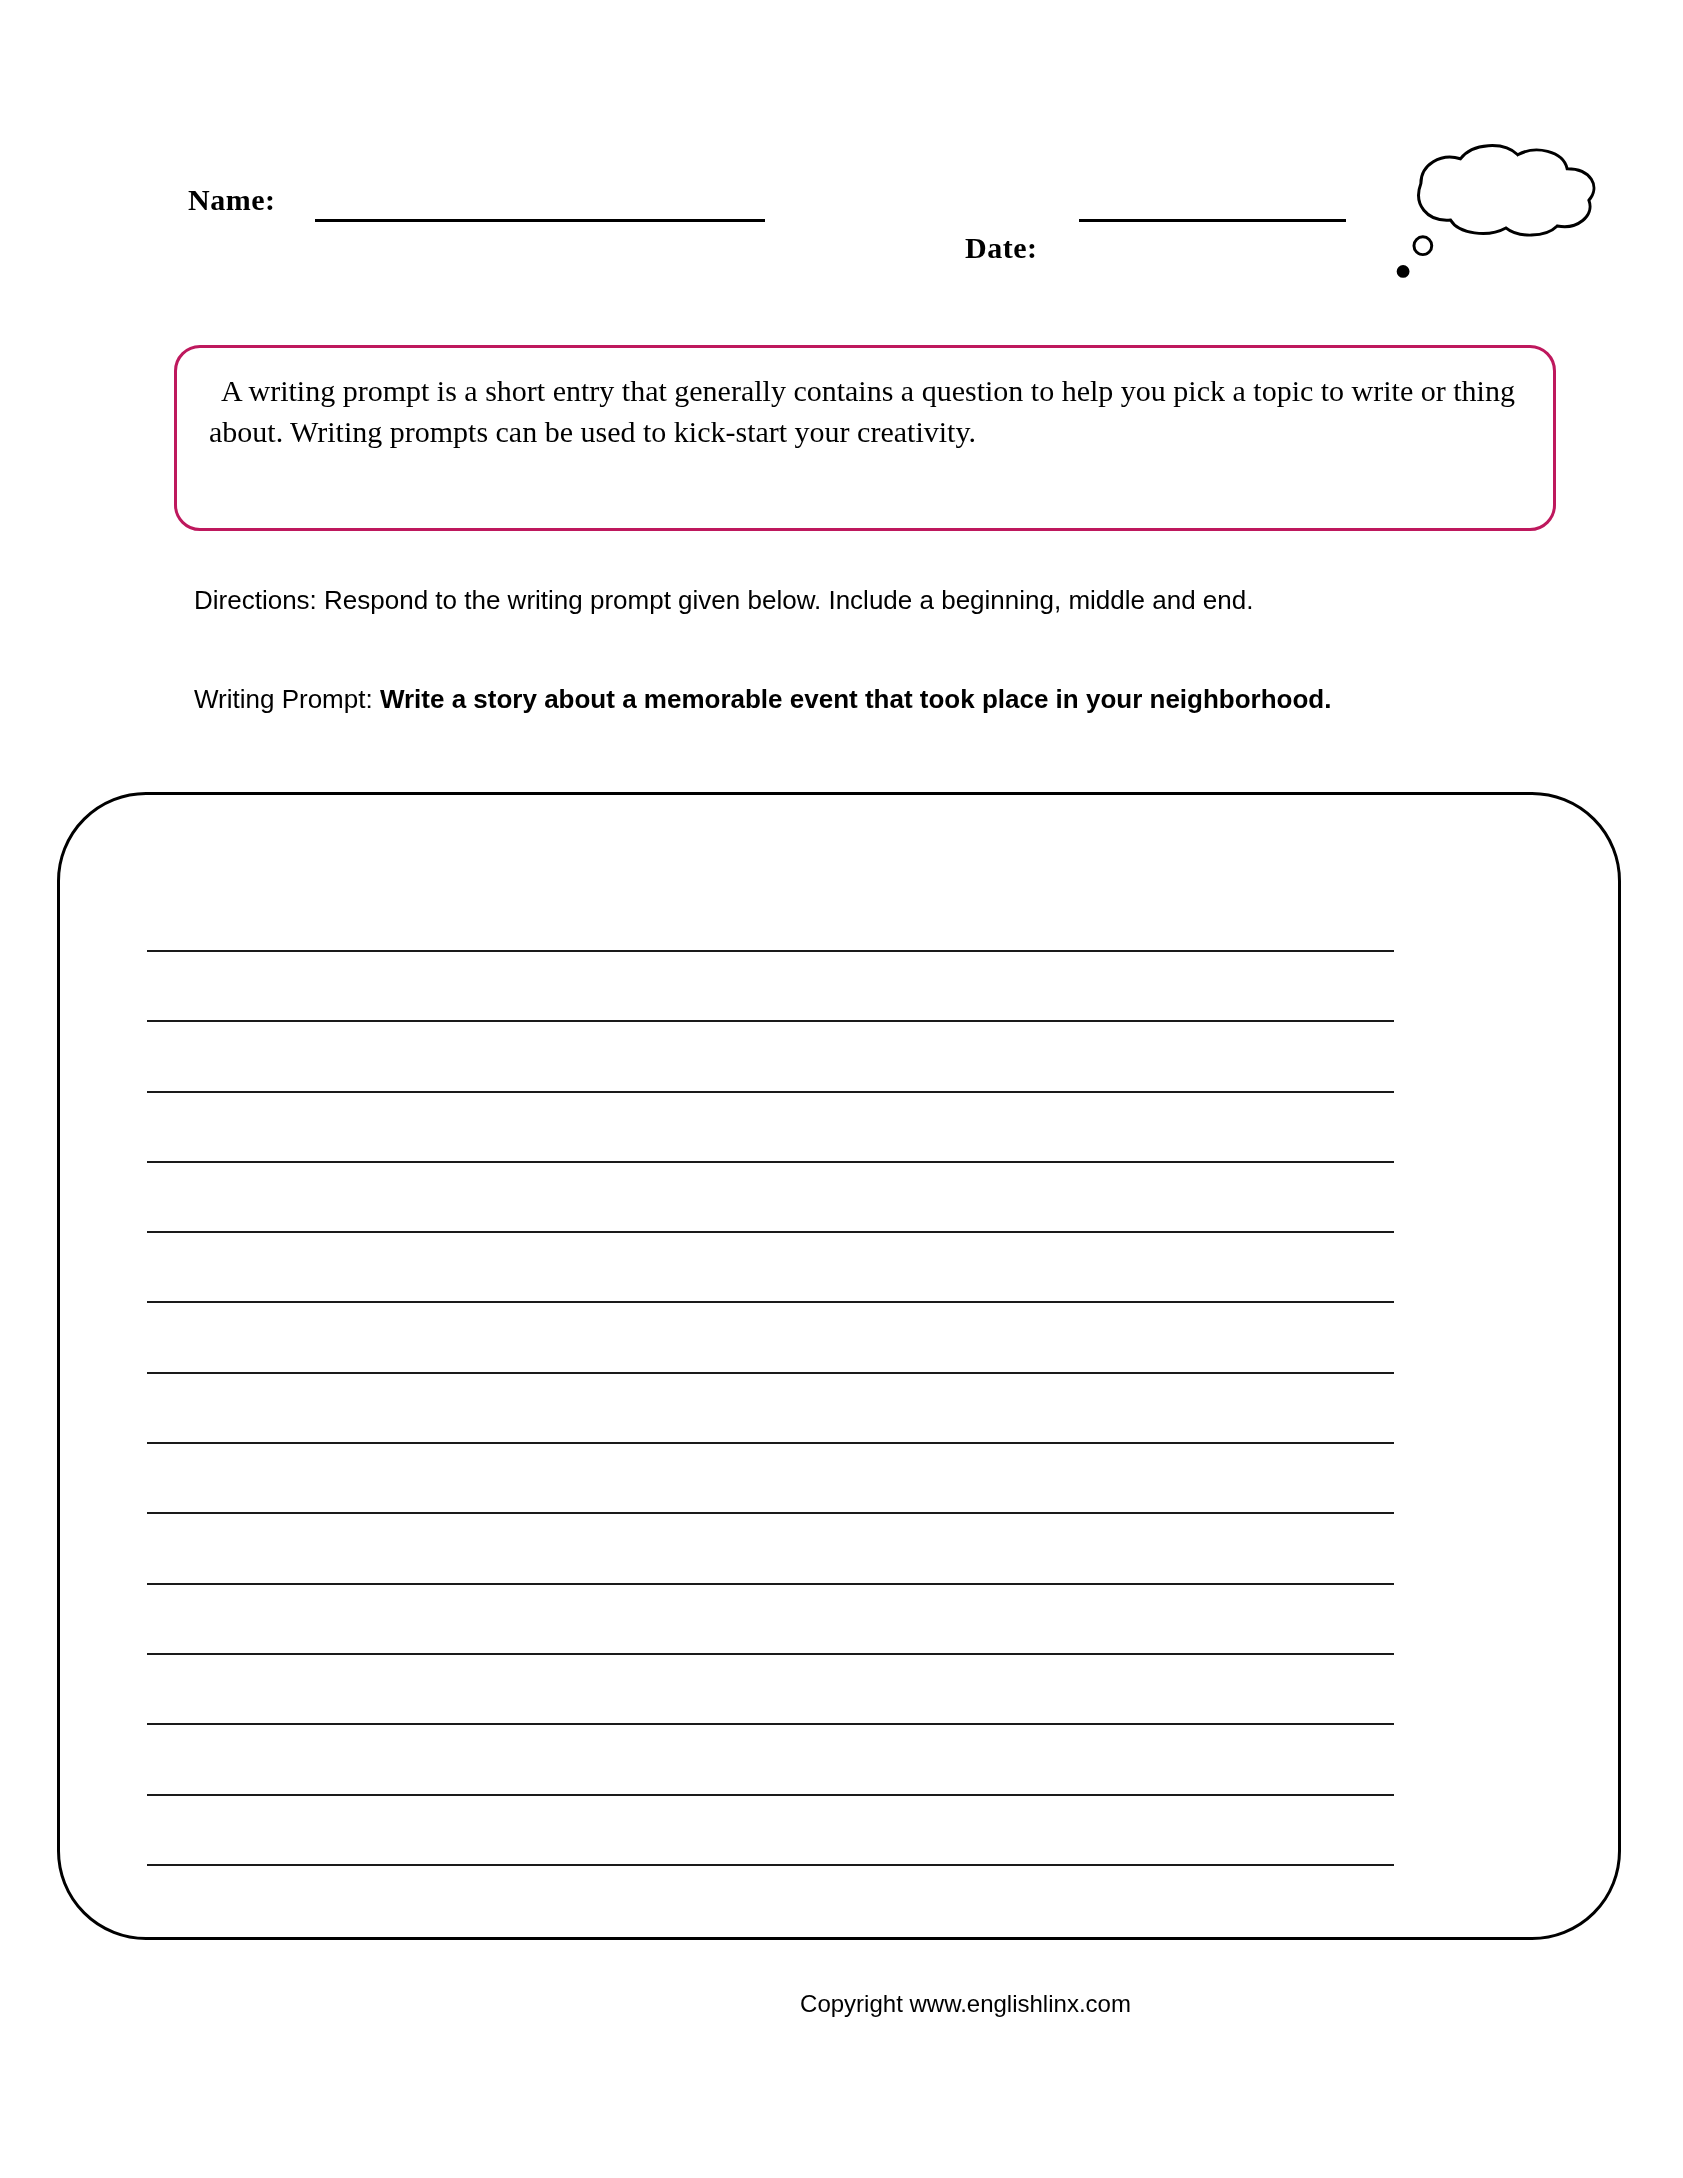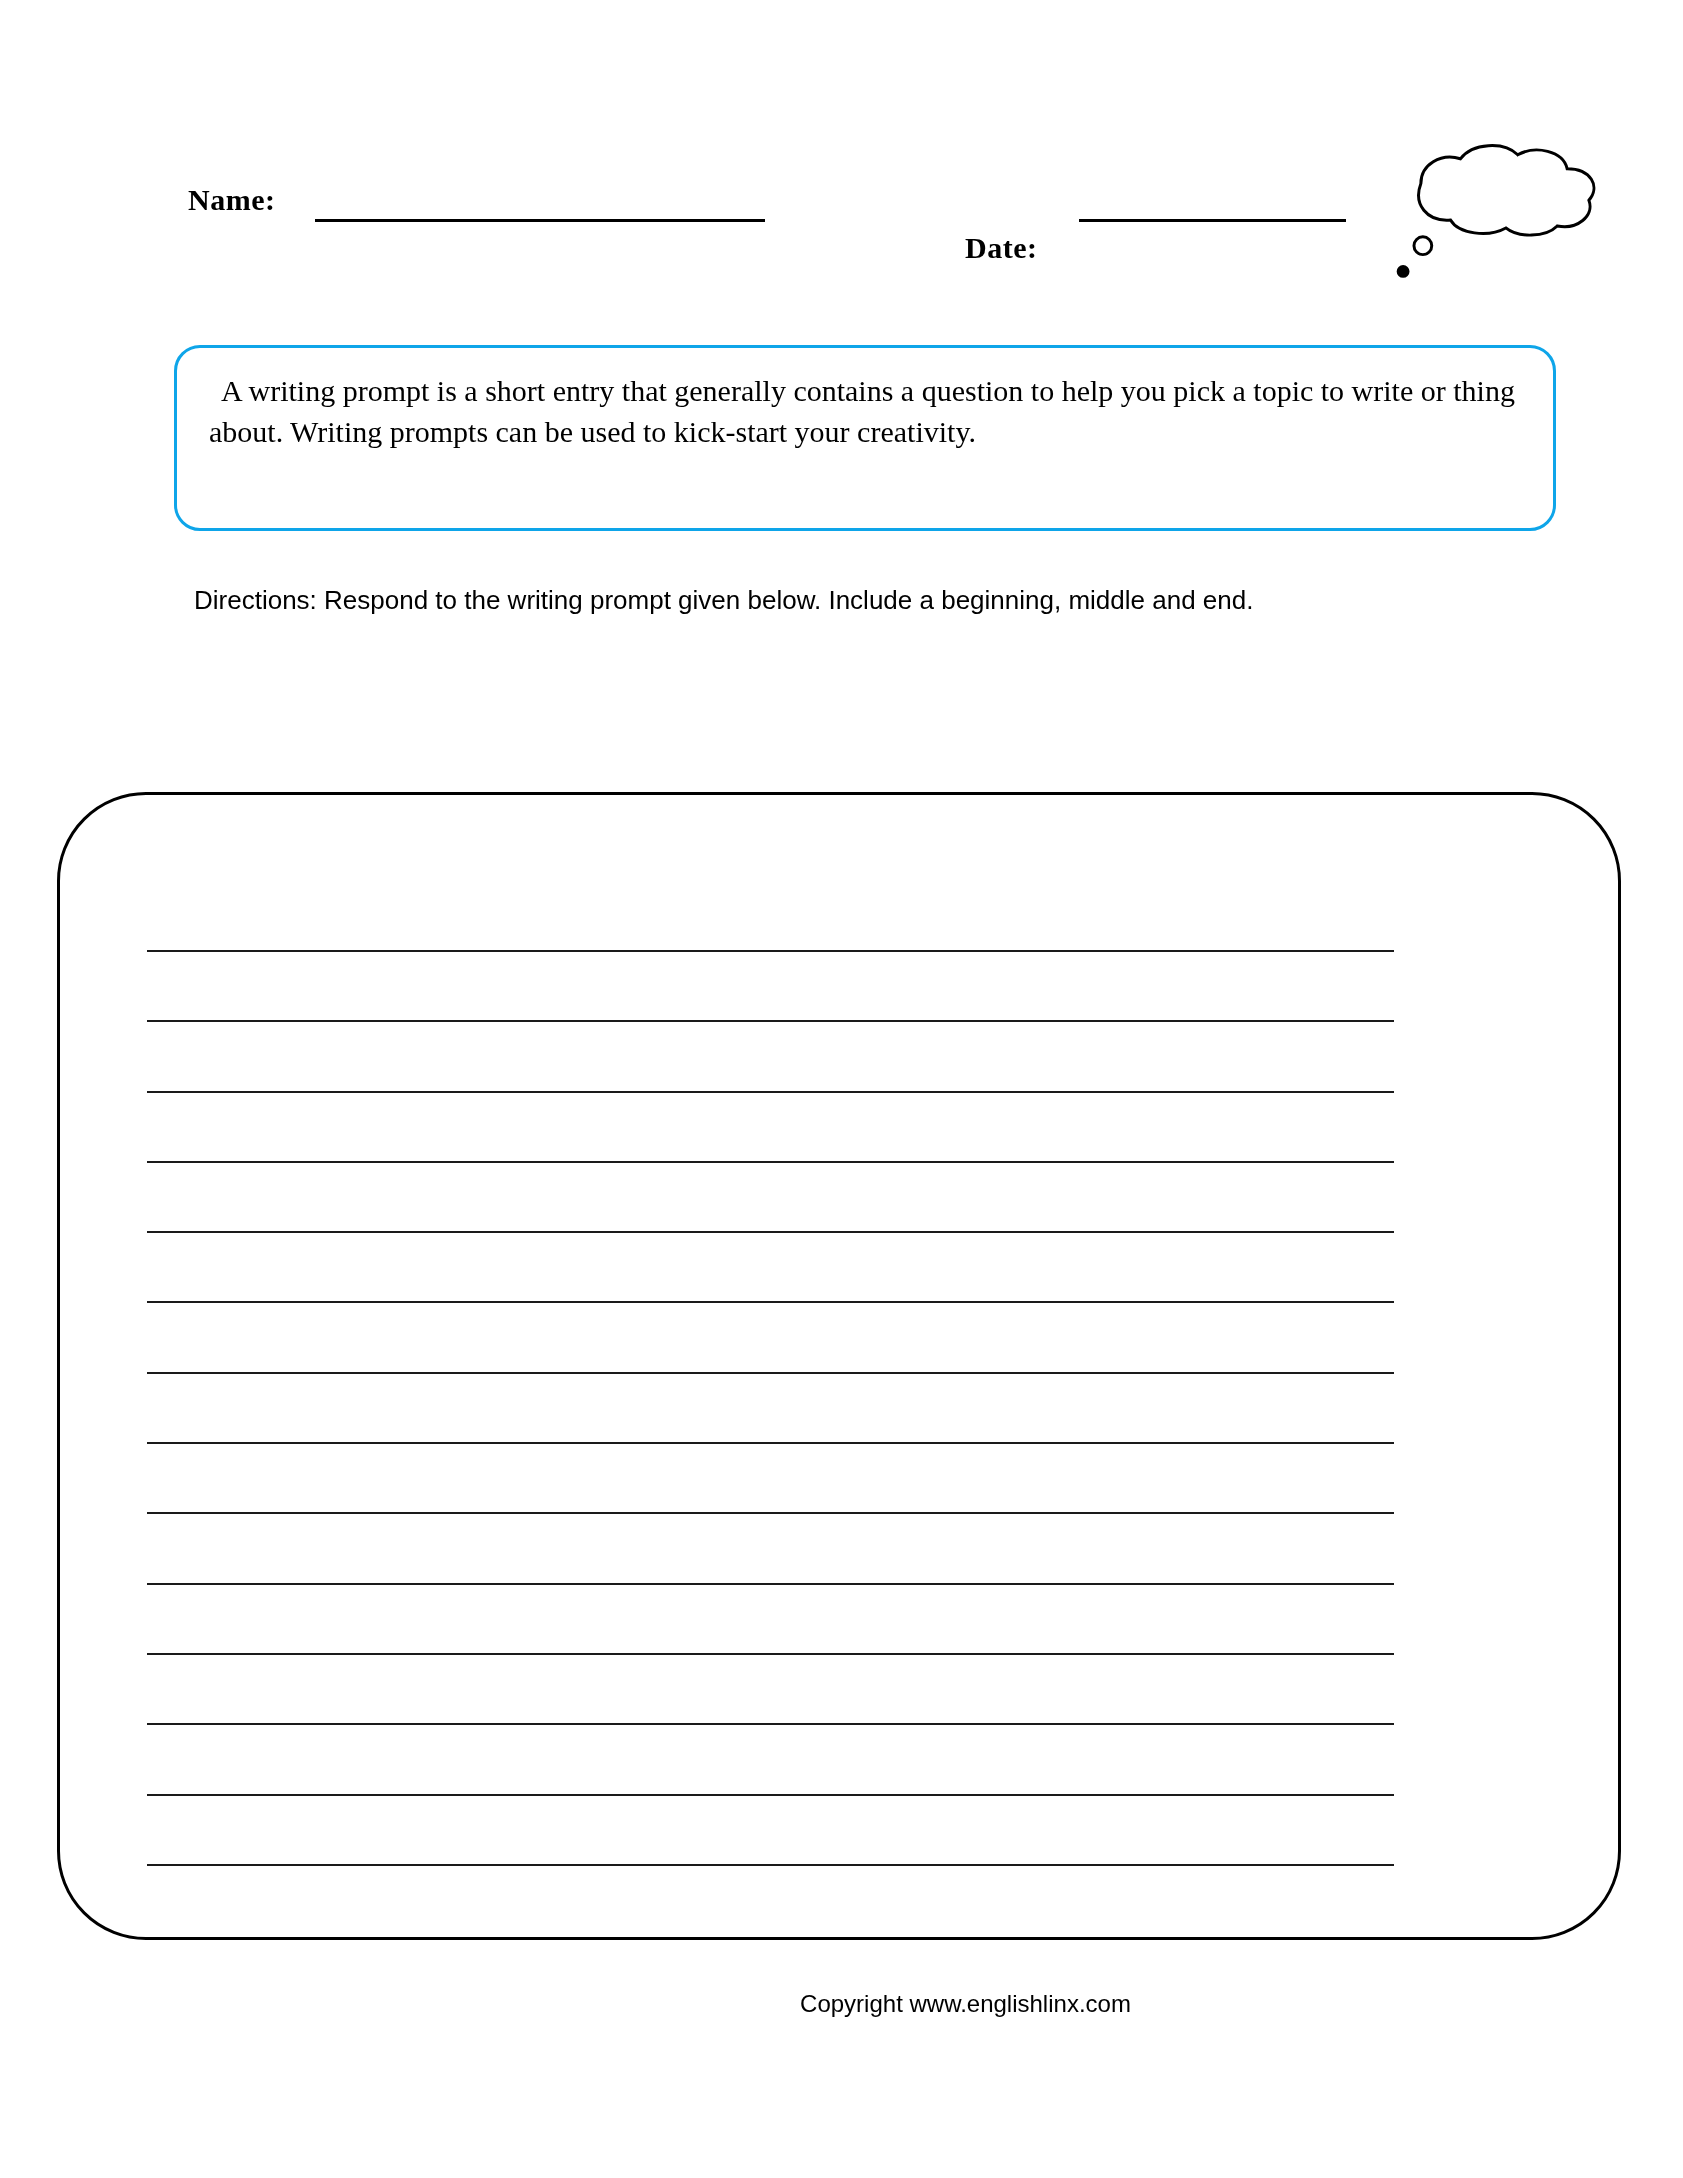--- a/index.html
+++ b/index.html
@@ -89,21 +89,21 @@
     box-sizing: border-box;
   }
 
   
   .definition-box {
     position: absolute;
     left: 174px;
     top: 345px;
     width: 1382px;
     height: 186px;
-    border: 3px solid #0ea5e9;
+    border: 3px solid #be185d;
     border-radius: 26px;
     box-sizing: border-box;
     padding: 22px 30px 0 32px;
   }
   .definition-text {
     font-family: "Liberation Serif", serif;
     font-size: 30px;
     line-height: 1.38;
     text-indent: 12px;
   }
@@ -189,20 +189,23 @@
     </svg>
   </div>
 
 
   <div class="definition-box">
     <div class="definition-text">A writing prompt is a short entry that generally contains a question to help you pick a topic to write or thing about. Writing prompts can be used to kick-start your creativity.</div>
   </div>
 
   <div class="directions">Directions: Respond to the writing prompt given below. Include a beginning, middle and end.</div>
 
+  <div class="prompt-block">
+    <span class="prompt-label">Writing Prompt: </span><span class="prompt-text">Write a story about a memorable event that took place in your neighborhood.</span>
+  </div>
 
   <div class="writing-area"></div>
   <div class="lines" id="lines">
       <div class="line" style="top: 0px;"></div>
       <div class="line" style="top: 70px;"></div>
       <div class="line" style="top: 141px;"></div>
       <div class="line" style="top: 211px;"></div>
       <div class="line" style="top: 281px;"></div>
       <div class="line" style="top: 351px;"></div>
       <div class="line" style="top: 422px;"></div>

